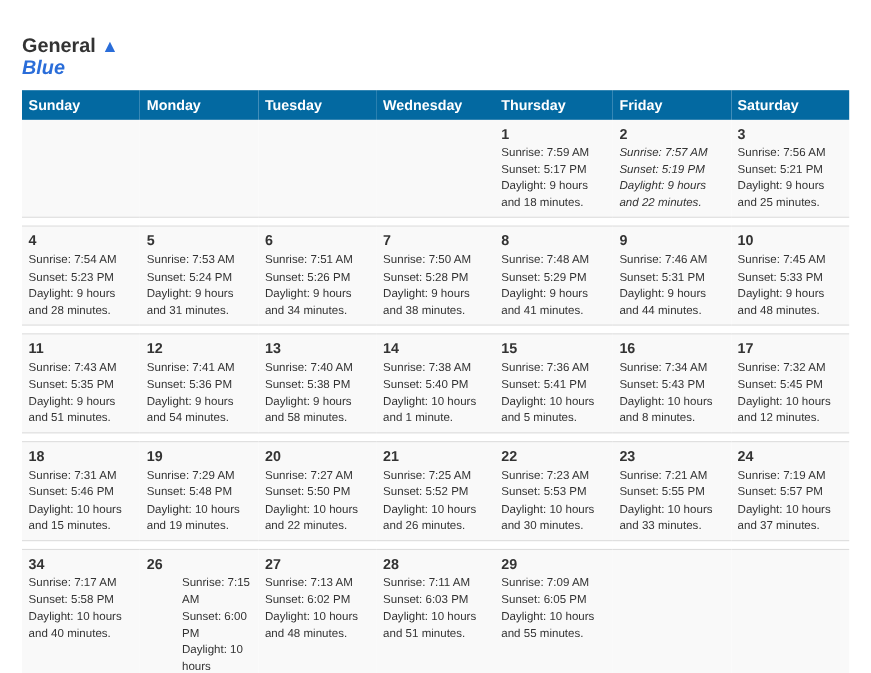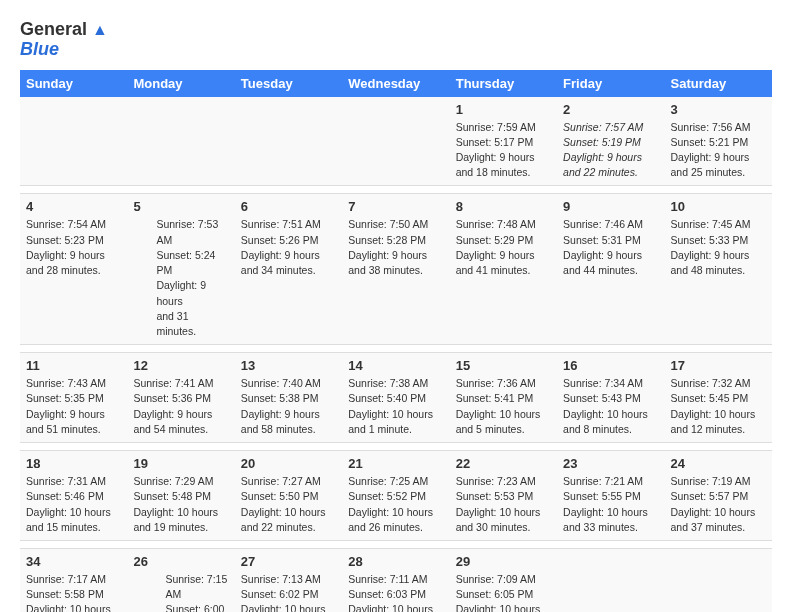--- a/index.html
+++ b/index.html
@@ -13,40 +13,41 @@
     .header {
       display: flex;
       justify-content: space-between;
       align-items: flex-start;
       margin-bottom: 10px;
     }
     .logo {
       display: flex;
       align-items: center;
       gap: 4px;
+      margin-top: 12px;
     }
     .title-area {
       text-align: right;
     }
     .main-title {
       font-size: 36px;
       font-weight: bold;
       color: #333;
     }
     .subtitle {
       font-size: 16px;
       color: #555;
     }
     table {
       width: 100%;
       border-collapse: collapse;
       font-size: 11px;
     }
     thead tr th {
-      background-color: #3b82f6;
+      background-color: #0369a1;
       color: #fff;
       text-align: left;
       padding: 6px 6px;
       font-size: 13px;
       font-weight: bold;
     }
     tbody tr {
       border-bottom: 1px solid #ddd;
     }
     tbody tr:nth-child(odd) {
@@ -149,21 +150,21 @@
       <tr>
         <td>
           <span class="day-number">4</span>
           <div class="day-info" style="white-space: pre-line;">Sunrise: 7:54 AM
 Sunset: 5:23 PM
 Daylight: 9 hours
 and 28 minutes.</div>
         </td>
         <td>
           <span class="day-number">5</span>
-          <div class="day-info" style="white-space: pre-line; margin-left: 23px;">Sunrise: 7:53 AM
+          <div class="day-info" style="white-space: pre-line;">Sunrise: 7:53 AM
 Sunset: 5:24 PM
 Daylight: 9 hours
 and 31 minutes.</div>
         </td>
         <td>
           <span class="day-number">6</span>
           <div class="day-info" style="white-space: pre-line;">Sunrise: 7:51 AM
 Sunset: 5:26 PM
 Daylight: 9 hours
 and 34 minutes.</div>

